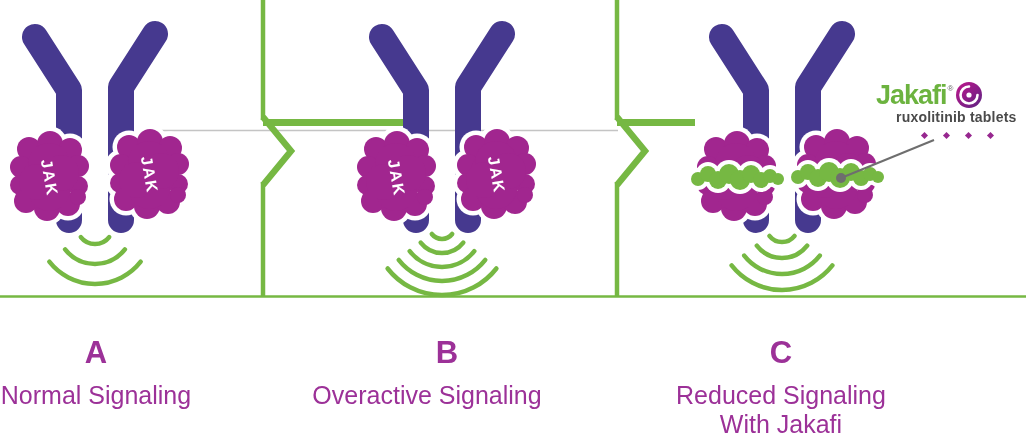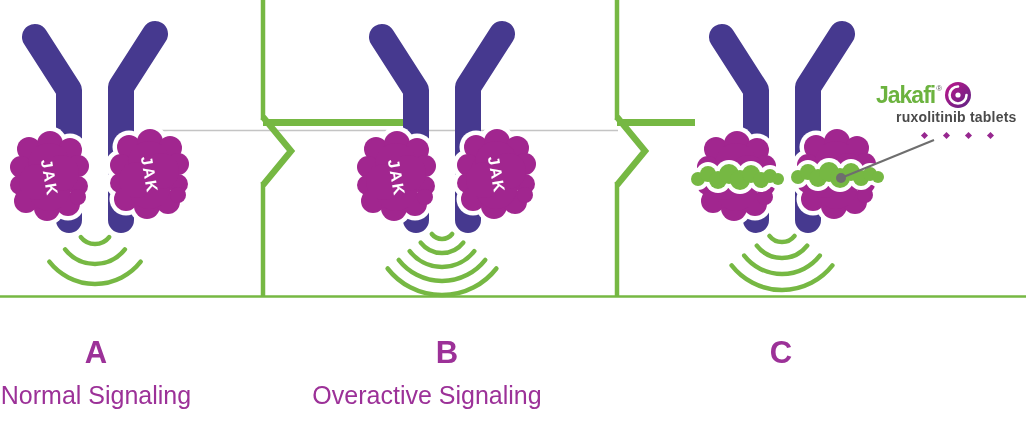--- a/index.html
+++ b/index.html
@@ -17,21 +17,21 @@
     font-size:31px;font-weight:bold;color:var(--caption,#9C3198);
   }
   .panel-caption{
     position:absolute;top:381px;transform:translateX(-50%);
     font-size:25px;color:var(--caption,#9C3198);text-align:center;
     line-height:29px;white-space:nowrap;
   }
   .logo{position:absolute;left:876px;top:82px;width:150px;}
   .logo-row{display:flex;align-items:flex-start;}
   .logo-brand{
-    font-size:23px;font-weight:bold;color:var(--logo-green,#6CB33F);
+    font-size:27px;font-weight:bold;color:var(--logo-green,#6CB33F);
     line-height:26px;letter-spacing:-1px;
   }
   .logo-reg{font-size:8px;color:#666;margin:2px 1px 0 1px;}
   .logo-mark{width:26px;height:26px;margin-left:2px;display:inline-block;}
   .logo-subtext{
     font-size:14px;font-weight:bold;color:var(--subtext,#4A4A4A);
     margin:1px 0 8px 20px;letter-spacing:0.2px;white-space:nowrap;
   }
   .logo-diamonds{margin:8px 0 0 46px;display:flex;gap:17px;}
   .diamond{width:5px;height:5px;background:var(--diamond,#97278F);transform:rotate(45deg);}
@@ -320,20 +320,24 @@
   <div class="panel-letter" style="left:96px;">A</div>
   <div class="panel-letter" style="left:447px;">B</div>
   <div class="panel-letter" style="left:781px;">C</div>
 
   <div class="panel-caption" style="left:96px;">
     <div>Normal Signaling</div>
   </div>
   <div class="panel-caption" style="left:427px;">
     <div>Overactive Signaling</div>
   </div>
+  <div class="panel-caption" style="left:781px;">
+    <div>Reduced Signaling</div>
+    <div>With Jakafi</div>
+  </div>
 
   <div class="logo">
     <div class="logo-row">
       <span class="logo-brand">Jakafi</span>
         <sup class="logo-reg">®</sup>
       <span class="logo-mark" id="logo-mark"><svg width="26" height="26" viewBox="0 0 26 26">
             <defs>
               <linearGradient id="lgrad" x1="0" y1="0" x2="1" y2="1">
                 <stop offset="0%" stop-color="#C0168C"></stop>
                 <stop offset="100%" stop-color="#5C2483"></stop>

